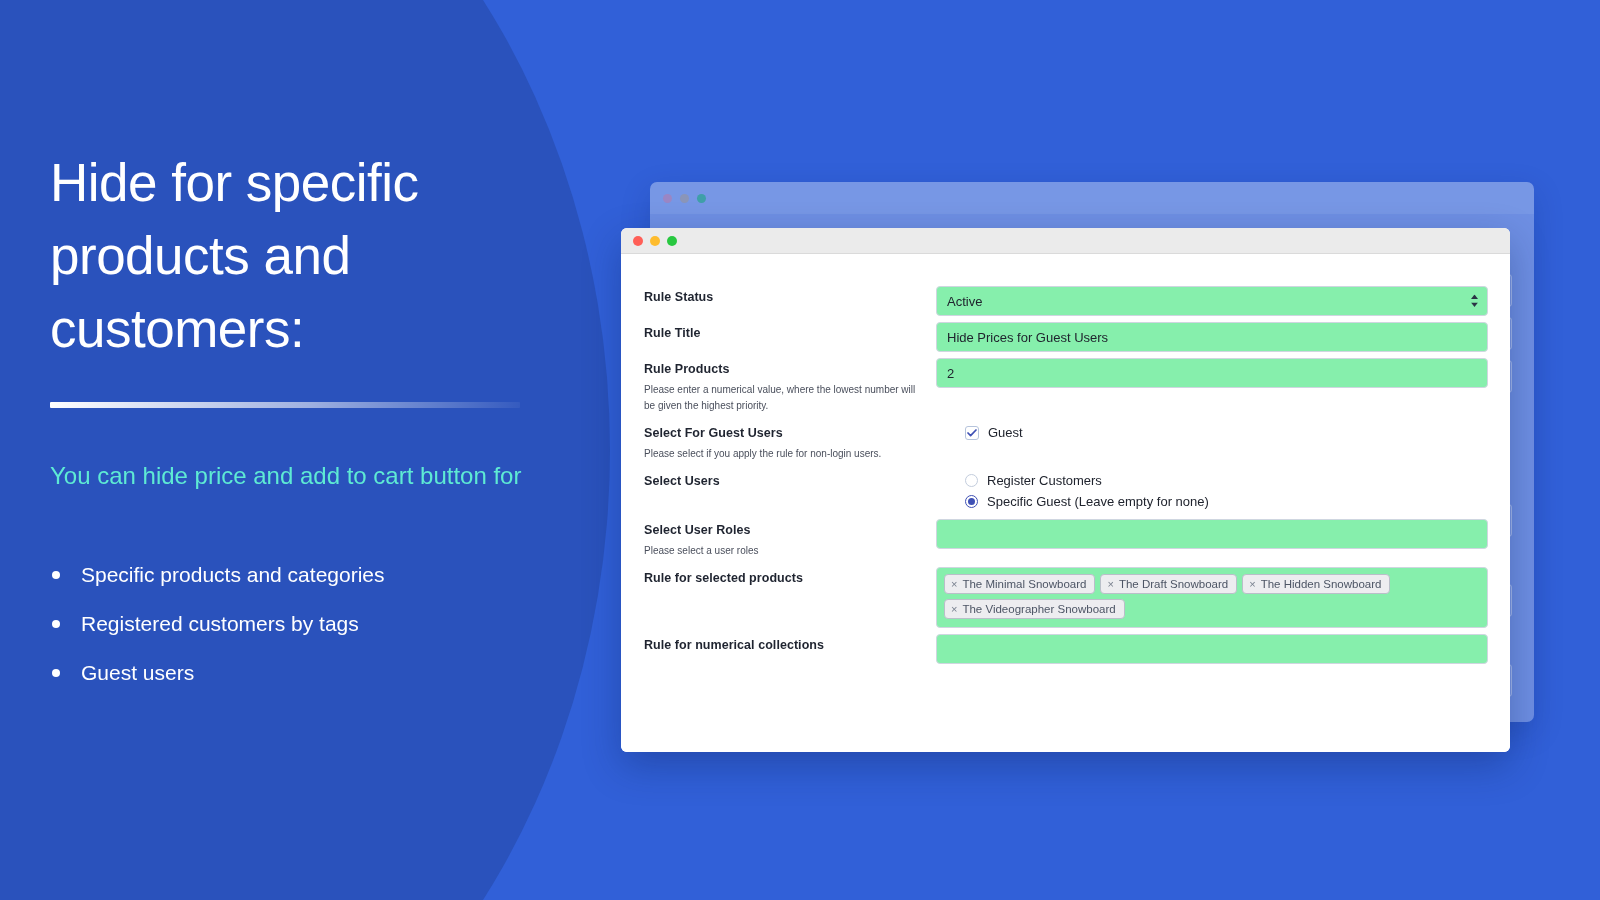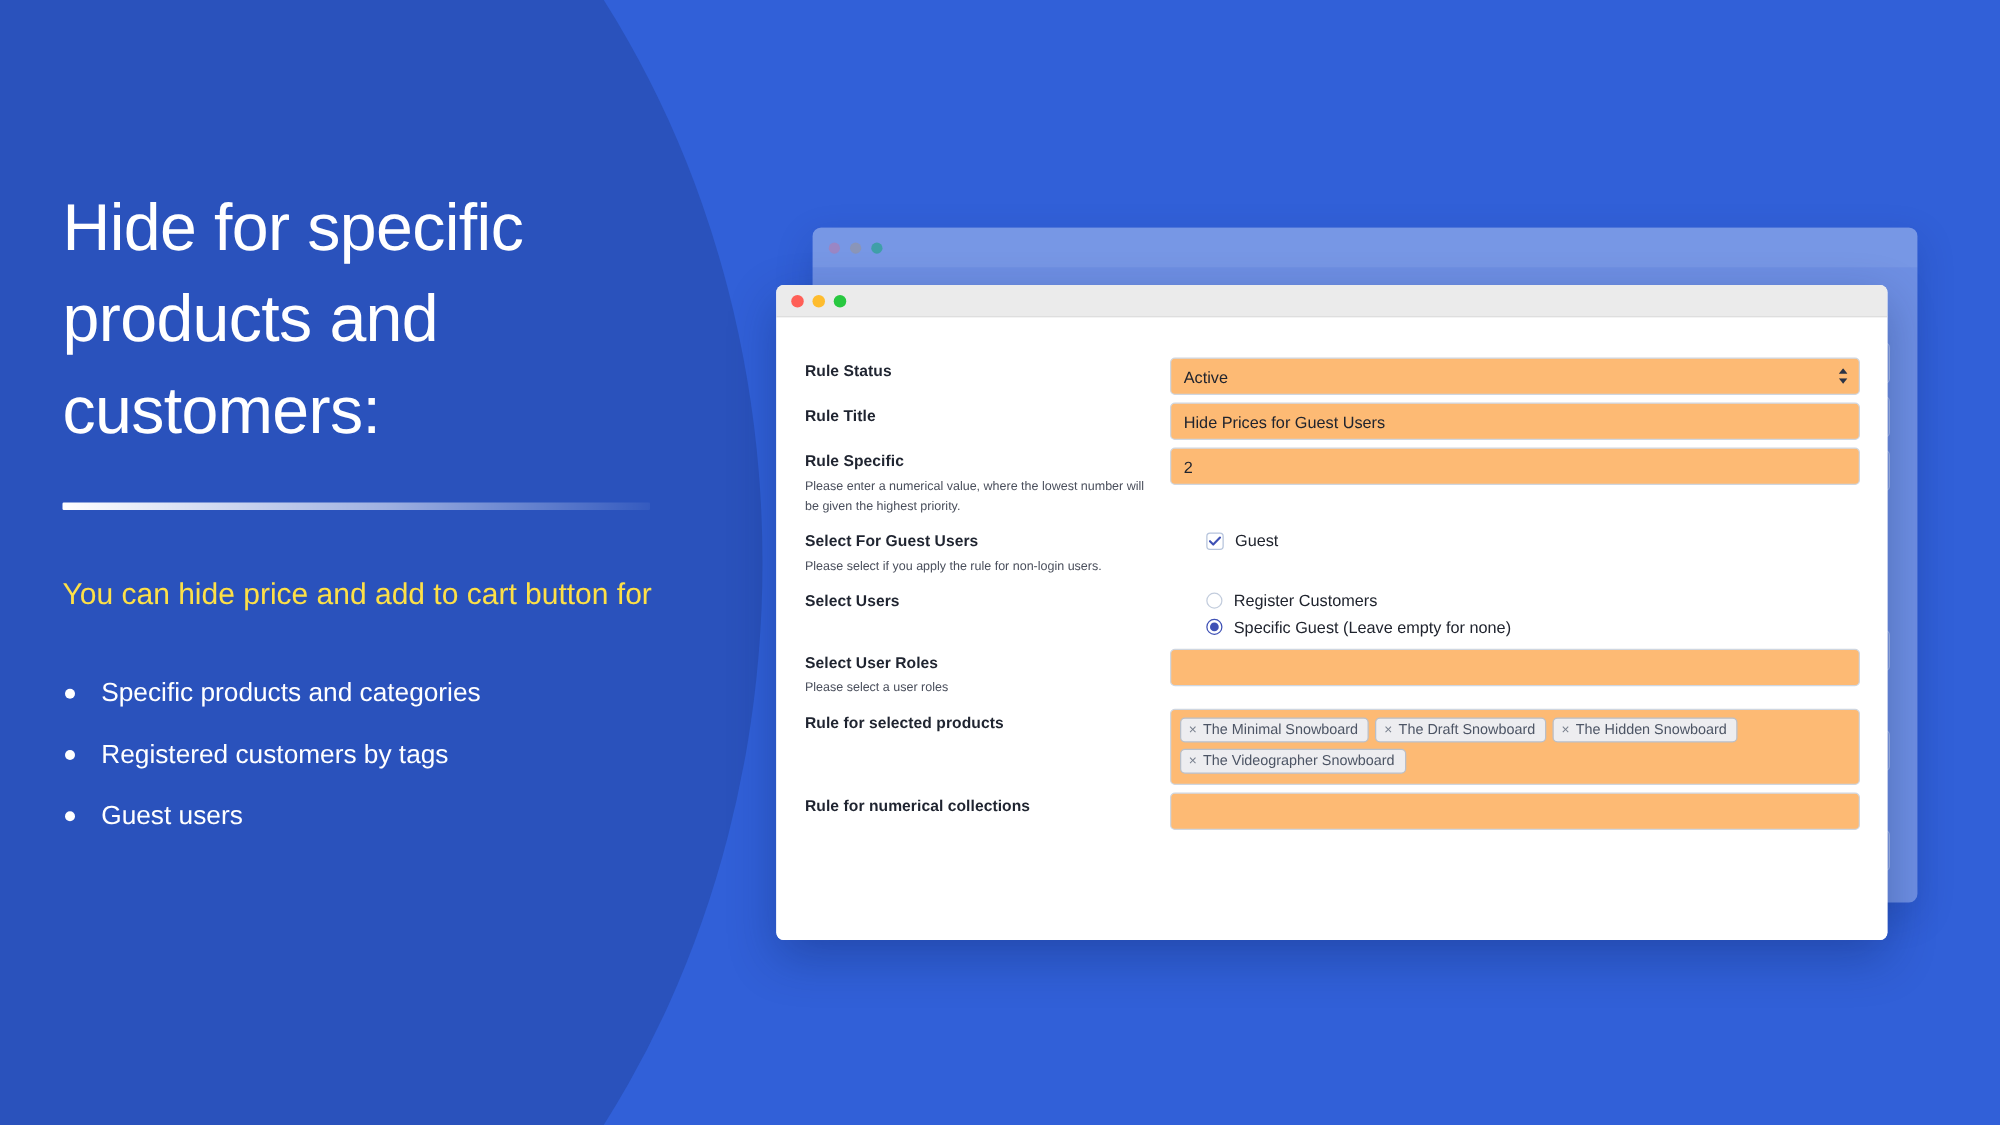--- a/index.html
+++ b/index.html
@@ -62,26 +62,26 @@
     border-radius: 1px;
   }
 
   #promo-subhead {
     position: absolute;
     top: 455px;
     left: 0;
     width: 490px;
     font-size: 24px;
     line-height: 41px;
-    color: #fde047;
+    color: #5eead4;
   }
 
   #promo-bullets {
     position: absolute;
-    top: 542px;
+    top: 562px;
     left: 0;
     width: 500px;
     list-style: none;
   }
   #promo-bullets li {
     position: relative;
     padding-left: 31px;
     font-size: 21px;
     line-height: 26px;
     margin-bottom: 23px;
@@ -200,21 +200,21 @@
   .control-col {
     flex: 1 1 auto;
     min-width: 0;
   }
 
   .txt-input, .select-input, .tag-input {
     width: 100%;
     height: 30px;
     border: 1px solid #cfd6e0;
     border-radius: 4px;
-    background: #fdba74;
+    background: #86efac;
     font-family: "Liberation Sans", sans-serif;
     font-size: 13px;
     color: #20242e;
     padding: 0 10px;
     display: flex;
     align-items: center;
     outline: none;
   }
 
   .select-input {
@@ -373,21 +373,21 @@
       <div class="label-col">
         <div class="field-label">Rule Title</div>
       </div>
       <div class="control-col">
         <input class="txt-input" type="text" value="Hide Prices for Guest Users" style="">
       </div>
     </div>
 
     <div class="form-row tight">
       <div class="label-col">
-        <div class="field-label">Rule Specific</div>
+        <div class="field-label">Rule Products</div>
         <div class="field-help">Please enter a numerical value, where the lowest number will be given the highest priority.</div>
       </div>
       <div class="control-col">
         <input class="txt-input" type="text" value="2" style="">
       </div>
     </div>
 
     <div class="form-row tight">
       <div class="label-col">
         <div class="field-label">Select For Guest Users</div>

